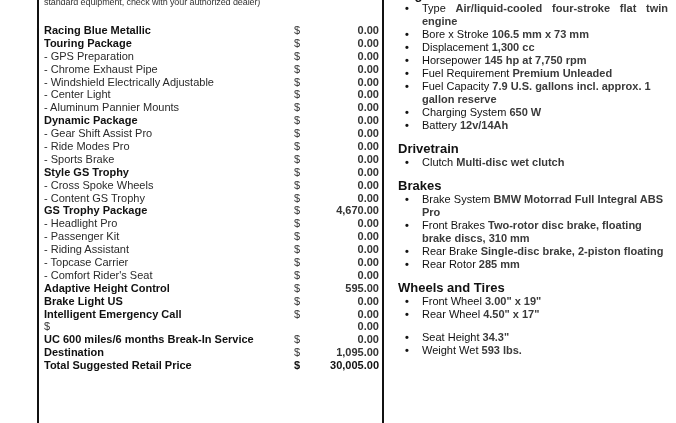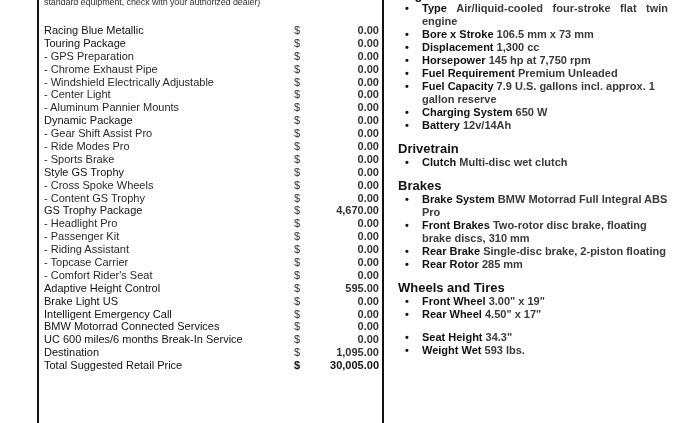--- a/index.html
+++ b/index.html
@@ -28,41 +28,41 @@
       position: absolute; left: 5px; top: 44px; width: 336px;
     }
     .price-row {
       display: flex; align-items: baseline;
       height: 12.9px; line-height: 12.9px;
       font-size: 11px;
     }
     .price-row .label { flex: 0 0 250px; white-space: nowrap; color: #2a2a2a; }
     .price-row .cur { flex: 0 0 20px; color: #333; }
     .price-row .amt { flex: 1; text-align: right; color: #333; padding-right: 1px; font-weight: bold; }
-    .price-row.bold .label { font-weight: normal; color: #111; }
+    .price-row.bold .label { font-weight: bold; color: #111; }
     .price-row.total .cur, .price-row.total .amt { font-weight: bold; color: #111; }
 
     
     .specs {
       position: absolute; left: 398px; top: -12px; width: 270px;
       font-size: 11px; color: #333;
     }
     .section-title {
       font-weight: bold; color: #111; font-size: 13px;
       line-height: 13px;
     }
     .spec-list { list-style: none; margin: 1px 0 0 0; }
     .spec-item {
       position: relative; padding-left: 24px;
       line-height: 13px; font-size: 11px;
     }
     .spec-item .bullet {
       position: absolute; left: 7px; top: 0; font-weight: bold; color: #111;
     }
-    .spec-item .k { font-weight: bold; color: #111; margin-top: 12px; }
+    .spec-item .k { font-weight: normal; color: #111; margin-top: 12px; }
     .spec-item .v { color: #3a3a3a; font-weight: bold; }
     .justify { text-align: justify; }
     .section { margin-bottom: 10px; }
   </style>
 </head>
 <body>
 
 <div class="page">
 
   <div class="price-box">
@@ -177,21 +177,20 @@
           <span class="label">Brake Light US</span>
           <span class="cur">$</span>
           <span class="amt">0.00</span>
         </div>
         <div class="price-row bold">
           <span class="label">Intelligent Emergency Call</span>
           <span class="cur">$</span>
           <span class="amt">0.00</span>
         </div>
         <div class="price-row bold">
-          <span class="label">BMW Motorrad Connected Services</span>
           <span class="cur">$</span>
           <span class="amt">0.00</span>
         </div>
         <div class="price-row bold">
           <span class="label">UC 600 miles/6 months Break-In Service</span>
           <span class="cur">$</span>
           <span class="amt">0.00</span>
         </div>
         <div class="price-row bold">
           <span class="label">Destination</span>

